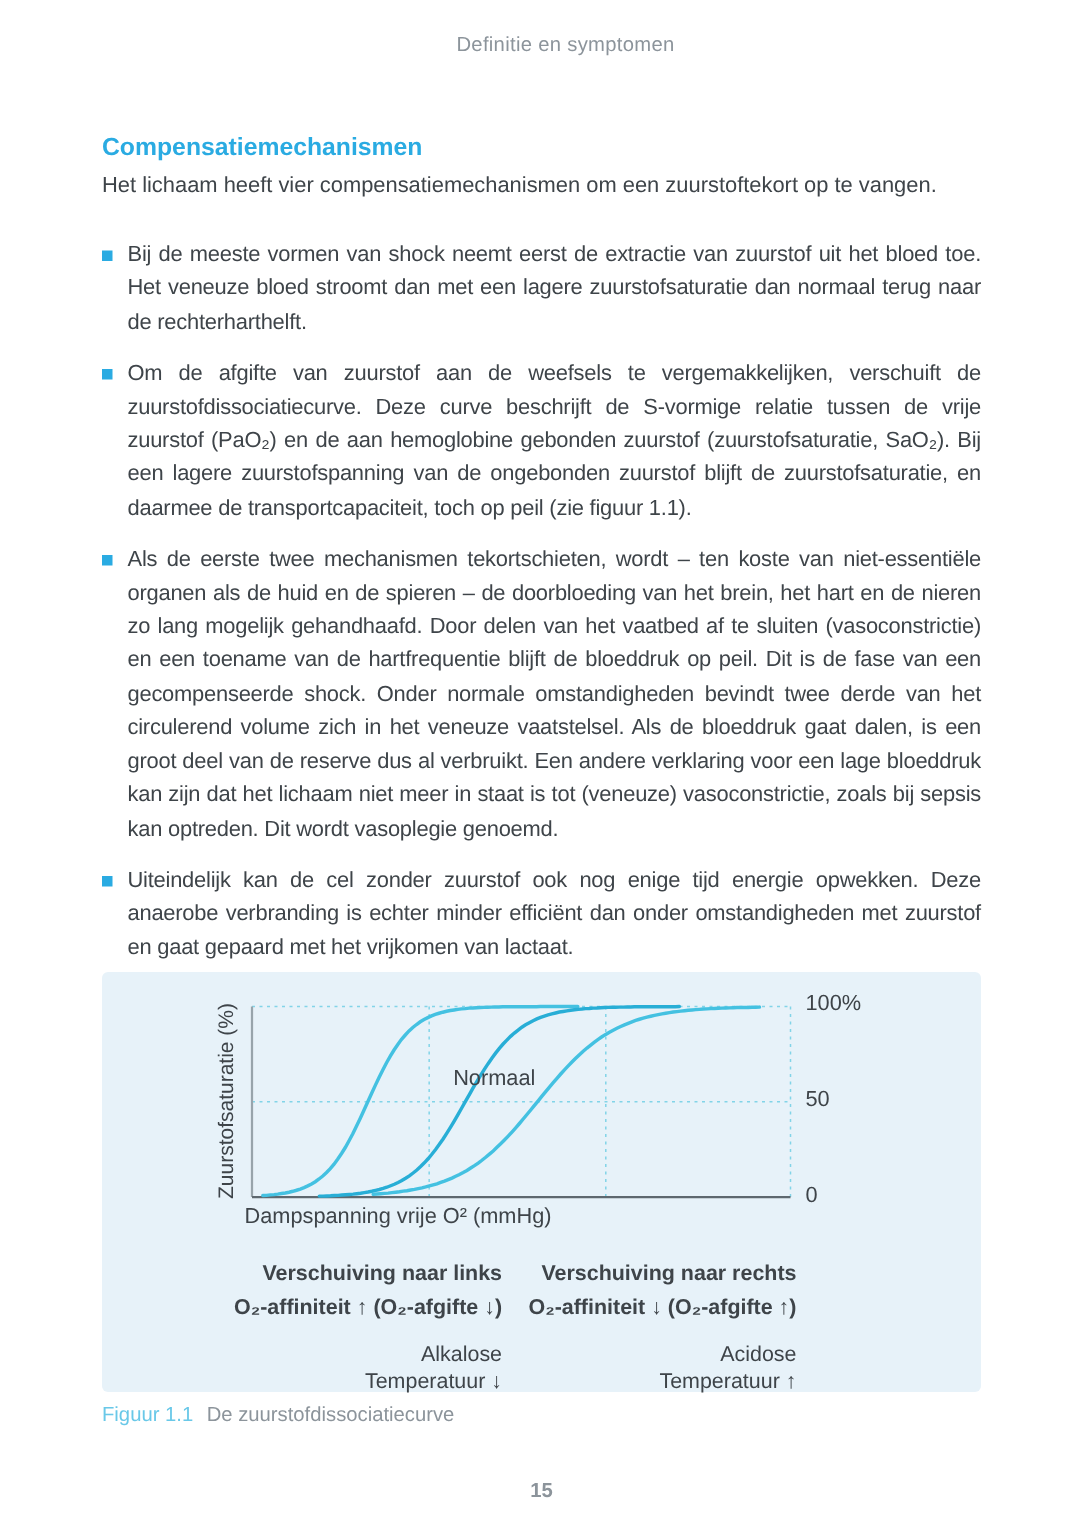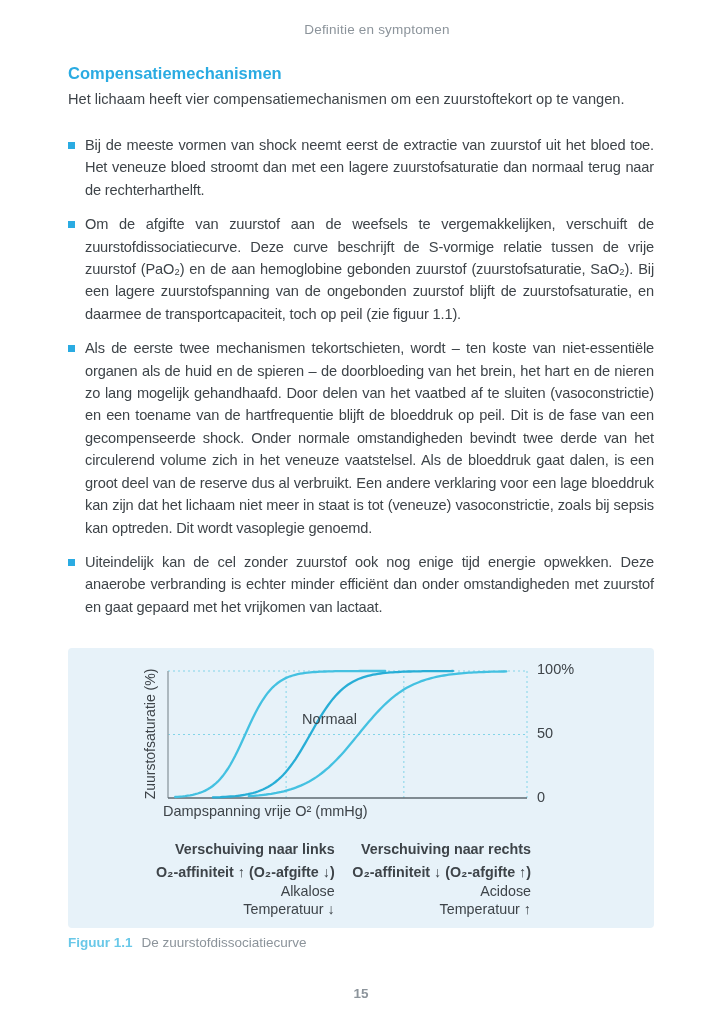--- a/index.html
+++ b/index.html
@@ -8,21 +8,21 @@
   }
   *{margin:0;padding:0;box-sizing:border-box;}
   html,body{background:#fff;}
   body{font-family:"Liberation Sans",sans-serif;color:var(--text);}
   .page{position:relative;width:722px;height:1024px;background:#fff;overflow:hidden;}
 
   .running-header{position:absolute;top:22px;left:0;width:100%;text-align:center;
     font-size:13.5px;color:var(--muted);letter-spacing:.2px;padding-left:32px;}
 
   .content{position:absolute;left:68px;top:0;width:586px;}
-  .section-title{margin-top:64px;font-size:16.5px;font-weight:bold;color:var(--accent);}
+  .section-title{margin-top:89px;font-size:16.5px;font-weight:bold;color:var(--accent);}
   .intro{margin-top:5px;font-size:14.6px;line-height:22px;}
 
   .bullets{margin-top:24px;}
   .bullet{display:flex;margin-bottom:12px;}
   .bullet .marker{flex:0 0 auto;width:7px;height:7px;background:var(--accent);
     margin:8px 10px 0 0;}
   .bullet p{flex:1;font-size:14.6px;line-height:22.4px;letter-spacing:-0.15px;
     text-align:justify;}
 
   .figure-box{position:absolute;left:68px;top:648px;width:586px;height:280px;
@@ -32,25 +32,25 @@
     white-space:nowrap;font-size:14px;color:var(--text);}
   .xlabel{position:absolute;left:95px;top:155px;font-size:14.5px;color:var(--text);}
   .ytick{position:absolute;left:469px;font-size:14.5px;color:var(--text);}
   .yt0{top:13px;} .yt1{top:77px;} .yt2{top:141px;}
   .annotation{position:absolute;left:245px;top:71px;transform:translate(-50%,-50%);
     font-size:14.5px;color:var(--text);padding-left:33px;}
 
   .legend-left{position:absolute;left:88px;top:193px;text-align:right;}
   .legend-right{position:absolute;right:123px;top:193px;text-align:right;}
   .lg-title{font-size:14.3px;font-weight:bold;margin-bottom:7px;}
-  .lg-aff{font-size:14.3px;font-weight:bold;margin-bottom:2px;}
+  .lg-aff{font-size:14.3px;font-weight:bold;margin-bottom:14px;}
   .lg-row{font-size:14.3px;line-height:18px;}
 
   .caption{position:absolute;left:68px;top:935px;font-size:13.5px;}
-  .cap-label{color:var(--caption_label);margin-right:9px;font-weight:bold;}
+  .cap-label{color:var(--caption_label);margin-right:9px;}
   .cap-text{color:var(--muted);}
 
   .page-number{position:absolute;left:0;top:986px;width:100%;text-align:center;
     font-size:13.5px;color:var(--muted);font-weight:bold;}
 </style>
 </head>
 <body>
 
 <div class="page">
 

